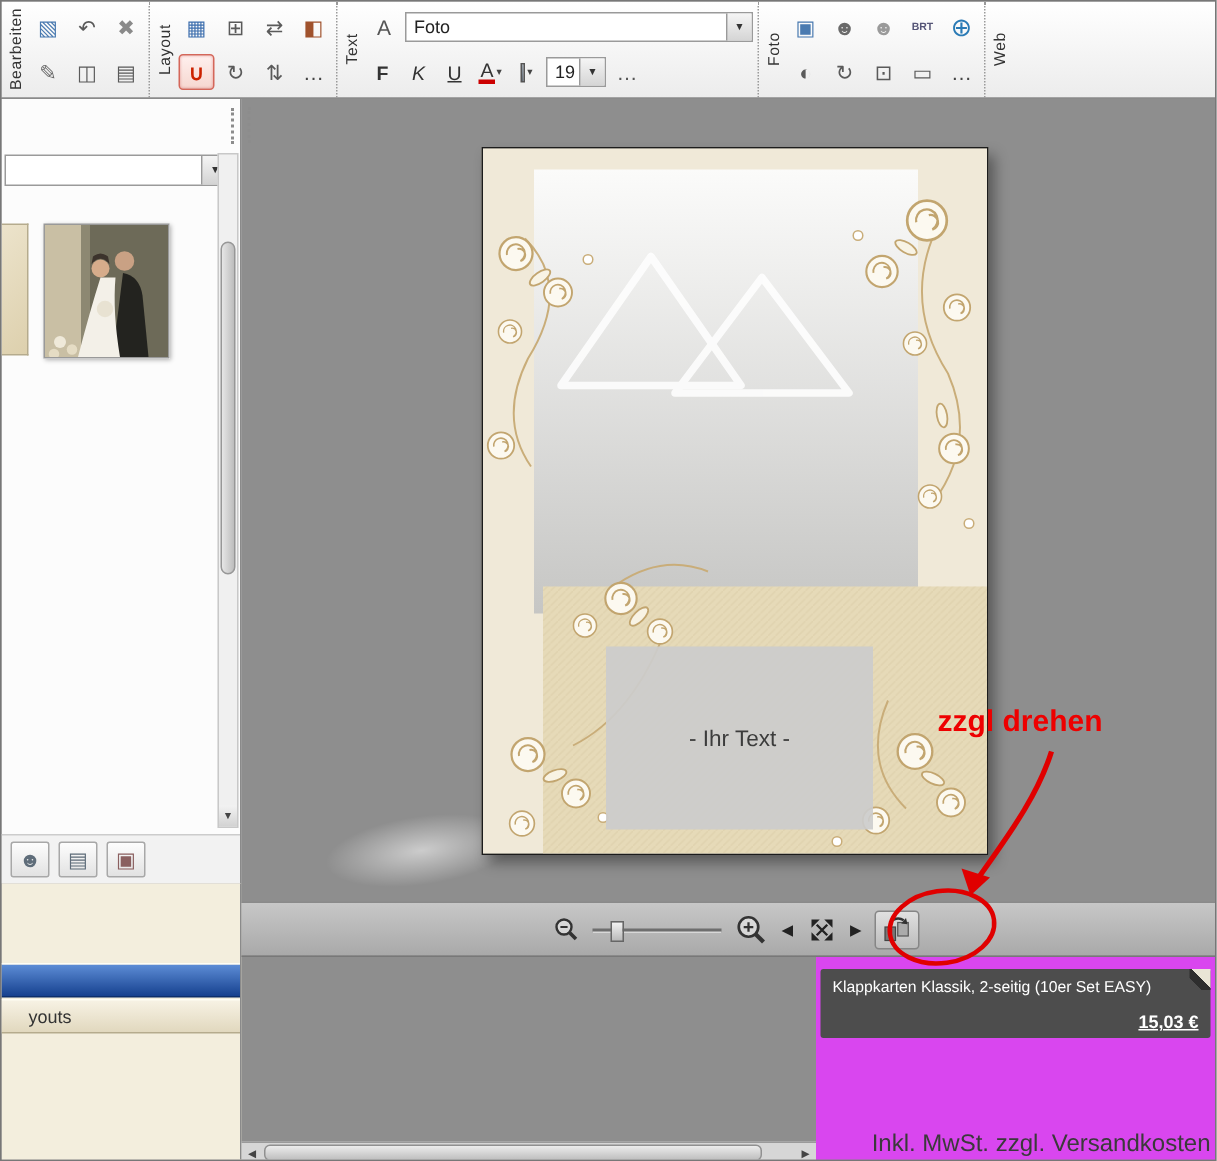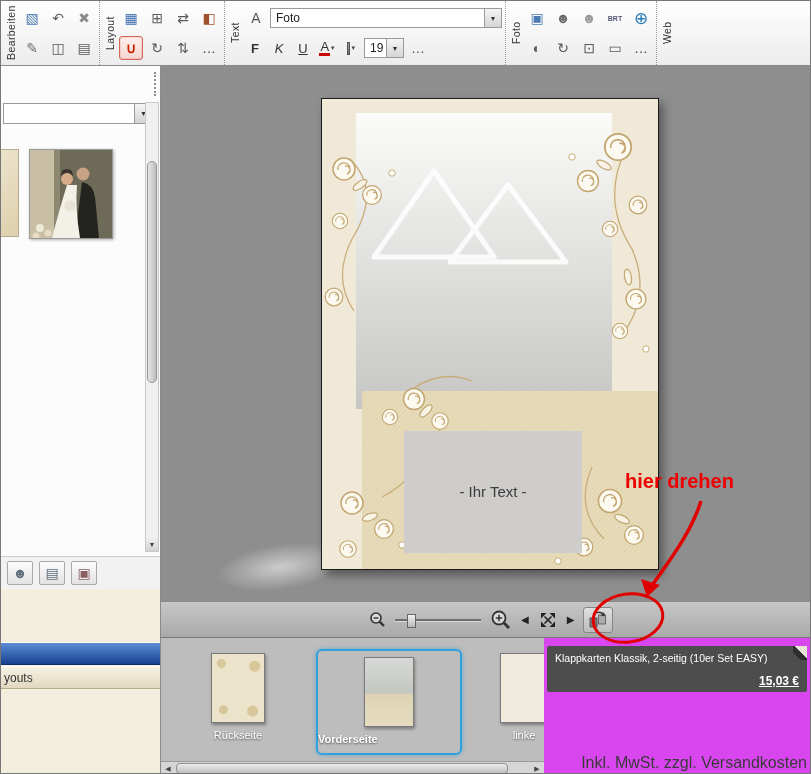--- a/index.html
+++ b/index.html
@@ -36,21 +36,21 @@
   .dropdown .arrow-btn{width:17px;background:linear-gradient(#f5f5f5,#d3d3d3);border-left:1px solid #9a9a9a;display:flex;align-items:center;justify-content:center;font-size:7px;color:#333;cursor:pointer;}
   .partial-thumb{position:absolute;left:0;top:83px;width:18px;height:88px;background:linear-gradient(135deg,#ece3cb,#ddd0ad);border:1px solid #b5ab8d;border-left:none;box-sizing:border-box;}
   .wedding{position:absolute;left:28px;top:83px;width:82px;height:88px;border:1px solid #999;box-shadow:1px 1px 3px rgba(0,0,0,.3);cursor:pointer;}
   .vscroll{position:absolute;right:1px;top:36px;width:14px;height:450px;background:#f0f0f0;border:1px solid #c8c8c8;box-sizing:border-box;}
   .vscroll .vthumb{position:absolute;left:1px;right:1px;top:58px;height:220px;background:linear-gradient(90deg,#e6e6e6,#bdbdbd);border:1px solid #979797;border-radius:6px;cursor:grab;}
   .vscroll .vdown{position:absolute;left:0;right:0;bottom:0;height:14px;background:linear-gradient(#f2f2f2,#d2d2d2);border-top:1px solid #b0b0b0;font-size:7px;color:#444;display:flex;align-items:center;justify-content:center;cursor:pointer;border:none;}
   .tools-row{position:absolute;left:0;bottom:0;width:100%;height:33px;background:#f2f2f2;border-top:1px solid #ccc;display:flex;align-items:center;gap:6px;padding:0 6px;box-sizing:border-box;}
   .tools-row .icon-btn{border:1px solid #a8a8a8;background:linear-gradient(#fdfdfd,#e2e2e2);width:26px;height:24px;border-radius:2px;}
 
   #sidebar-sections{position:absolute;left:0;top:588px;width:160px;height:186px;background:#f3eedd;border-right:1px solid #8a8a8a;box-sizing:border-box;}
-  .section-bar{position:absolute;left:0;width:100%;height:23px;background:linear-gradient(#f7f2e4,#e1d8be);border-top:1px solid #fffef5;border-bottom:1px solid #b5ab8d;font-size:12px;color:#333;display:flex;align-items:center;padding-left:3px;box-sizing:border-box;cursor:pointer;}
+  .section-bar{position:absolute;left:0;width:100%;height:23px;background:linear-gradient(#f7f2e4,#e1d8be);border-top:1px solid #fffef5;border-bottom:1px solid #b5ab8d;font-size:12px;color:#333;display:flex;align-items:center;padding-left:18px;box-sizing:border-box;cursor:pointer;}
   .section-bar.selected{background:linear-gradient(#5d8dd6,#16418f);border-bottom-color:#0d2f6b;color:#fff;}
   .section-bar.strong{background:#f1ebd9;font-weight:bold;color:#1d1d1d;border-top:1px solid #c9c0a4;}
 
   
   #canvas{position:absolute;left:160px;top:65px;width:651px;height:535px;background:#8e8e8e;overflow:hidden;}
   #canvas-grip{left:4px;top:5px;}
   .curl{position:absolute;left:55px;top:478px;width:130px;height:46px;background:radial-gradient(ellipse at center,rgba(255,255,255,.55) 0%,rgba(255,255,255,0) 70%);transform:rotate(-8deg);}
   #card{position:absolute;left:160px;top:32px;width:336px;height:470px;border:1px solid #1c1c1c;box-shadow:4px 5px 9px rgba(0,0,0,.4);cursor:pointer;background:#f0e9d8;}
   #annotation{position:absolute;left:464px;top:404px;font-size:20px;font-weight:bold;color:#ee0000;white-space:nowrap;}
 
@@ -292,21 +292,21 @@
           <circle cx="250" cy="58" r="3.2" fill="#ffffff" stroke="#c9ad79"></circle>
           <circle cx="324" cy="250" r="3.2" fill="#ffffff" stroke="#c9ad79"></circle>
           <circle cx="80" cy="446" r="3.2" fill="#ffffff" stroke="#c9ad79"></circle>
           <circle cx="236" cy="462" r="3.2" fill="#ffffff" stroke="#c9ad79"></circle>
         </g>
         <rect x="82" y="332" width="178" height="122" fill="#cccccc" opacity="0.92"></rect>
         <text x="171" y="398" font-size="15" fill="#3c3c3c" text-anchor="middle">- Ihr Text -</text>
       </svg>
     </div>
 
-    <div id="annotation">hier drehen</div>
+    <div id="annotation">zzgl drehen</div>
   </div>
 
   <div id="zoombar">
     <button class="zbtn">
       <svg width="17" height="17" viewBox="0 0 17 17">
           <circle cx="7" cy="7" r="5" fill="rgba(255,255,255,.45)" stroke="#333" stroke-width="1.6"></circle>
           <line x1="10.8" y1="10.8" x2="15" y2="15" stroke="#333" stroke-width="2.4"></line>
           <line x1="4.6" y1="7" x2="9.4" y2="7" stroke="#333" stroke-width="1.4"></line>
         </svg>
     </button>
@@ -337,34 +337,20 @@
       <svg width="20" height="18" viewBox="0 0 20 18">
           <rect x="2" y="7" width="7" height="9" fill="#777" stroke="#444" stroke-width="0.8"></rect>
           <rect x="10.5" y="4" width="7" height="9" fill="#ababab" stroke="#555" stroke-width="0.8"></rect>
           <path d="M5 4 Q10 -0.5 14.5 2.5" fill="none" stroke="#333" stroke-width="1.6"></path>
           <polygon points="16,1 17,5.2 12.8,4.6" fill="#333"></polygon>
         </svg>
     </button>
   </div>
 
   <div id="bottombar">
-    <div id="pages-strip">
-      <div class="page-item" style="left:37px;top:15px;width:80px;">
-        <div class="thumb back"></div>
-        <div class="page-label">Rückseite</div>
-      </div>
-      <div class="sel-box">
-        <div class="thumb front"></div>
-        <div class="page-label" style="font-weight:bold;">Vorderseite</div>
-      </div>
-      <div class="page-item" style="left:320px;top:15px;width:86px;">
-        <div class="thumb inner"></div>
-        <div class="page-label">linke</div>
-      </div>
-    </div>
 
     <div id="hscroll">
       <button class="hs-arrow hs-left">◀</button>
       <div class="hs-thumb"></div>
       <button class="hs-arrow hs-right">▶</button>
     </div>
 
     <div id="productpanel">
       <div class="product-box">
         <div class="corner"></div>

